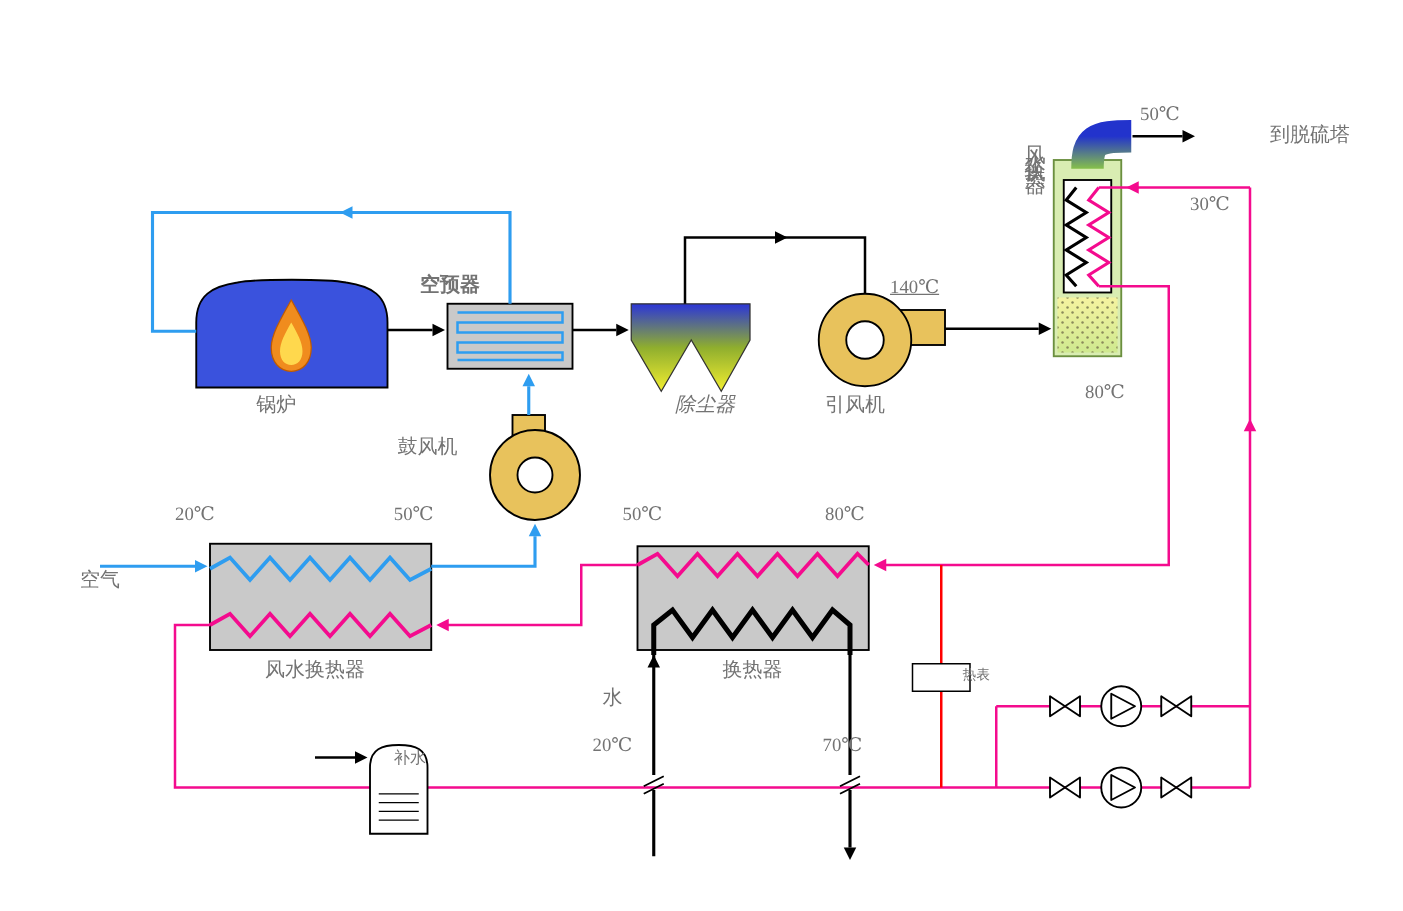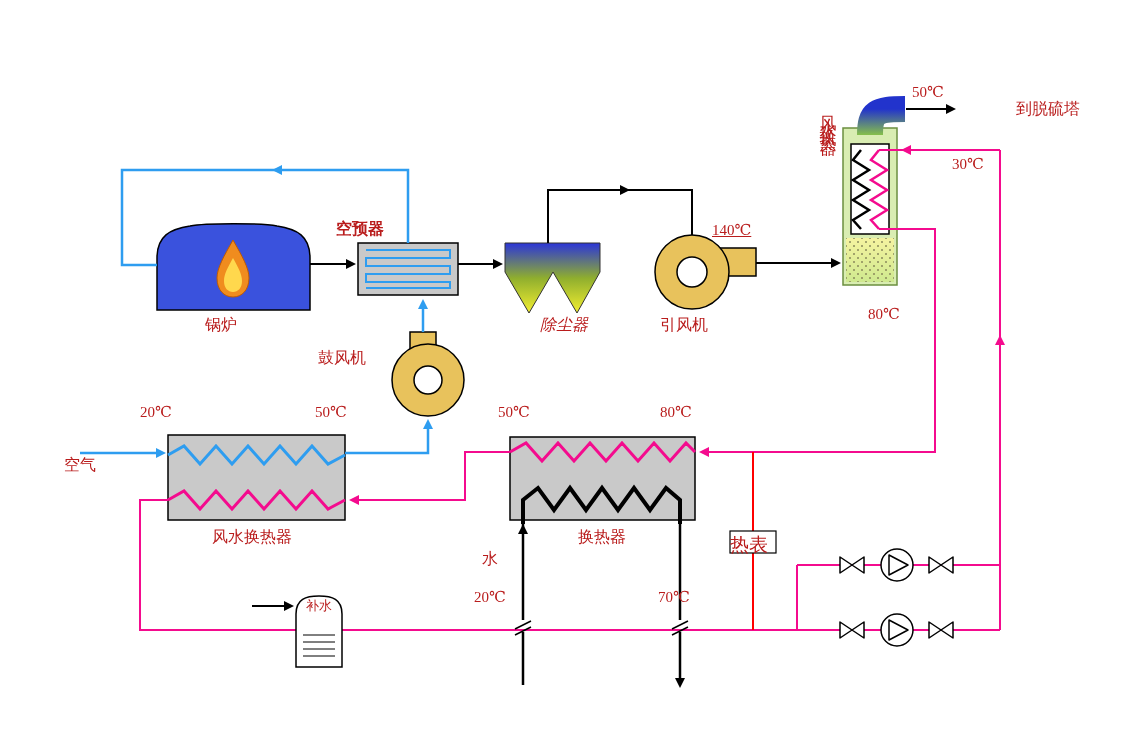--- a/index.html
+++ b/index.html
@@ -4,29 +4,29 @@
 <style>
   html,body { margin:0; padding:0; background:#fff; }
   #stage {
     position:relative; width:1122px; height:729px; background:#ffffff;
     font-family:"Liberation Serif","DejaVu Serif",serif; color:#000;
     overflow:hidden;
   }
   #diagram-svg { position:absolute; left:0; top:0; }
   .label {
     position:absolute; white-space:nowrap; font-size:16px; line-height:1.15;
-    color:#b91c1c;
+    color:#737373;
   }
   .temp { font-size:15px; }
   .vlabel {
     writing-mode:vertical-rl; text-orientation:upright;
     letter-spacing:6px; font-size:17px; height:140px;
   }
-  .box-label { font-size:19px; width:62px; text-align:left; }
-  .tank-label { font-size:13px; width:44px; text-align:center; }
+  .box-label { font-size:11px; width:62px; text-align:right; }
+  .tank-label { font-size:13px; width:44px; text-align:right; }
 </style>
 </head>
 <body>
 
 <div id="stage">
 
 <svg id="diagram-svg" width="1122" height="729" viewBox="0 0 1122 729" xmlns="http://www.w3.org/2000/svg">
   <defs>
     <linearGradient id="dustGrad" x1="0" y1="0" x2="0" y2="1">
       <stop offset="0" stop-color="#2B35D8"></stop>

